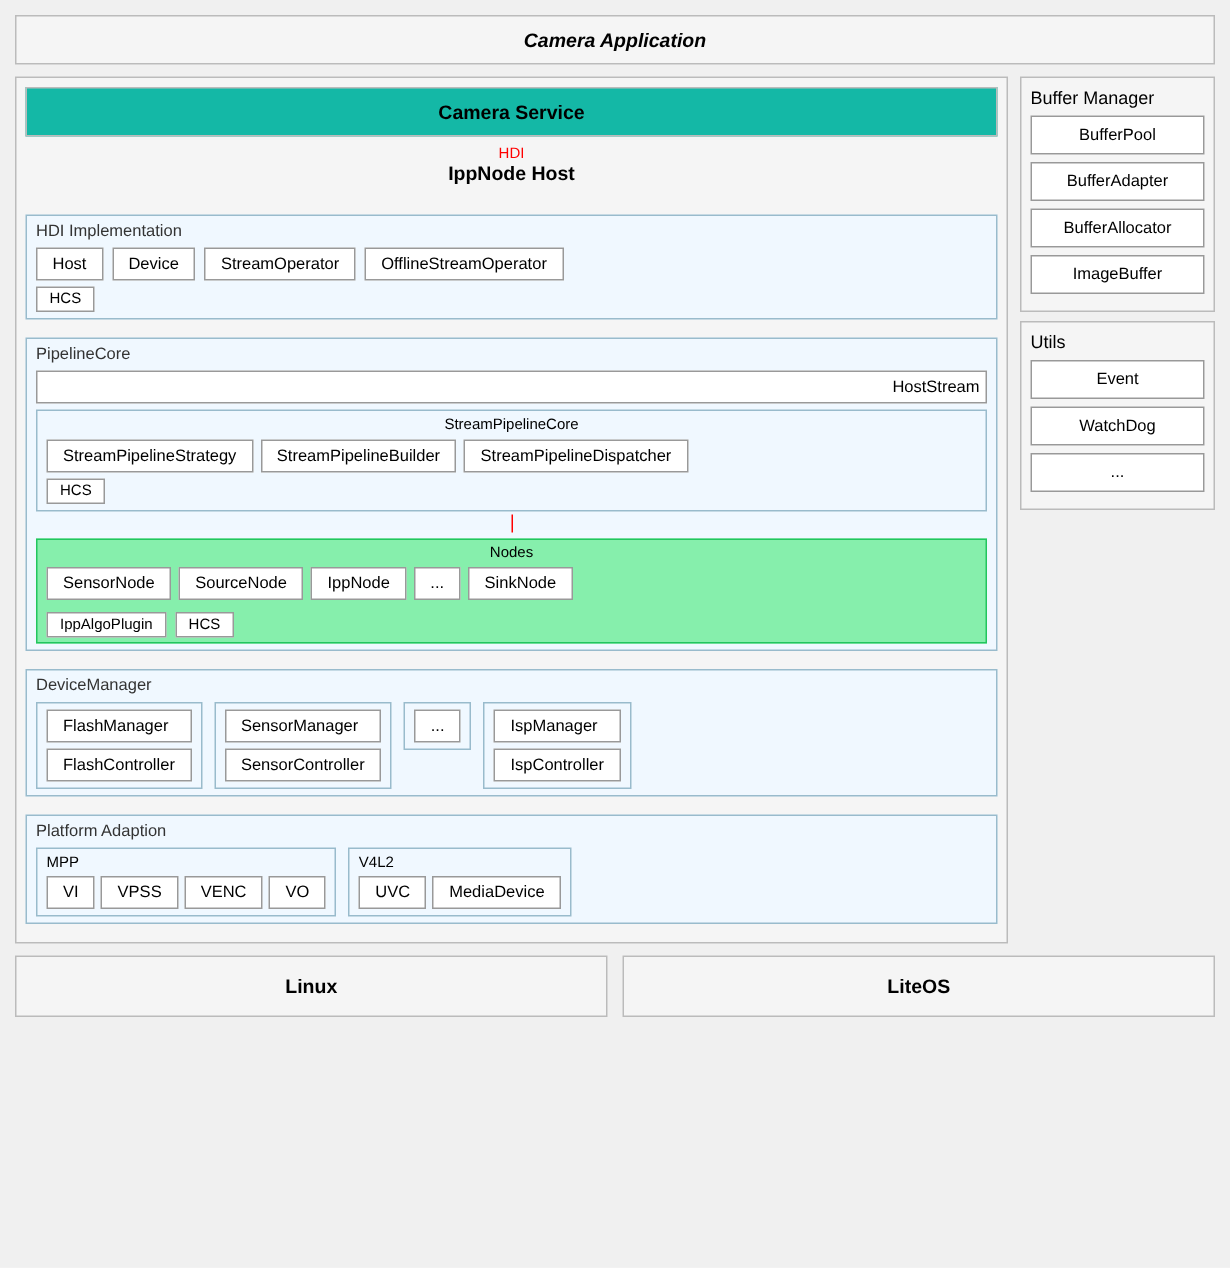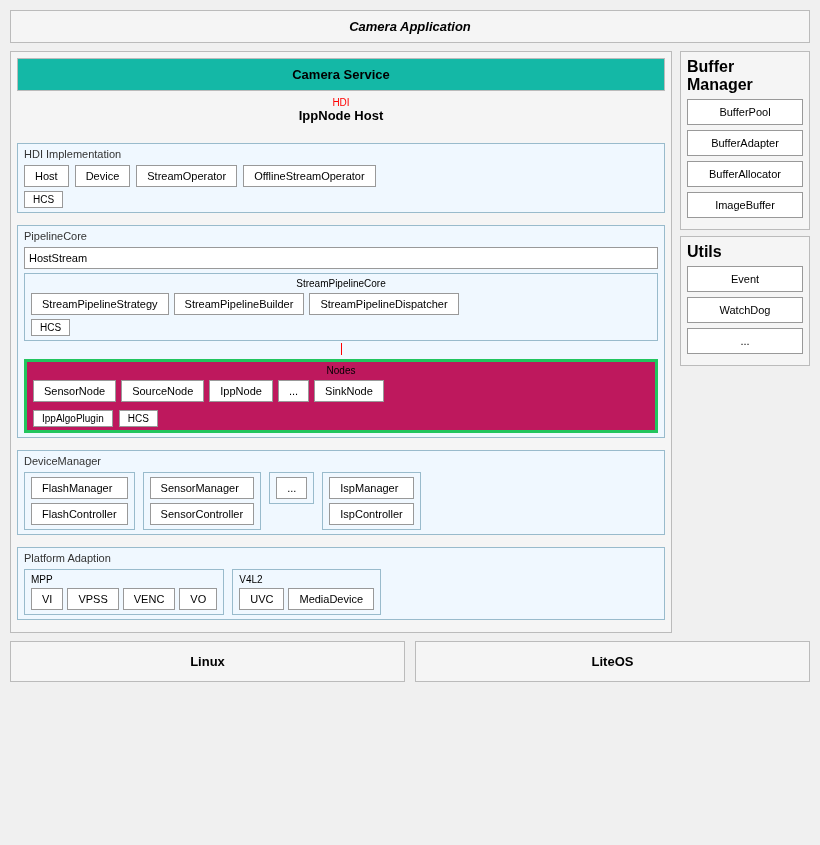--- a/index.html
+++ b/index.html
@@ -103,22 +103,22 @@
       gap: 6px;
     }
 
     .sidebar-section {
       border: 1px solid #bbb;
       background: #f5f5f5;
       padding: 6px;
     }
 
     .sidebar-section-title {
-      font-size: 16px;
-      font-weight: bold;
+      font-size: 12px;
+      font-weight: normal;
       margin-bottom: 5px;
     }
 
     .sidebar-box {
       border: 1px solid #999;
       background: white;
       padding: 6px 8px;
       font-size: 11px;
       text-align: center;
       margin-bottom: 5px;
@@ -148,31 +148,31 @@
       padding: 4px 6px;
     }
 
     .pipeline-inner-title {
       text-align: center;
       font-size: 10px;
       margin-bottom: 4px;
     }
 
     .nodes-section {
-      border: 3px solid #22c55e;
-      background: #be185d;
+      border: 1px solid #22c55e;
+      background: #86efac;
       padding: 3px 6px;
       margin-top: 4px;
     }
 
     .full-width-box {
       border: 1px solid #999;
       background: white;
       padding: 4px;
-      text-align: left;
+      text-align: right;
       font-size: 11px;
       width: 100%;
       margin-bottom: 4px;
     }
 
     .sub-row {
       display: flex;
       gap: 5px;
       align-items: center;
     }

